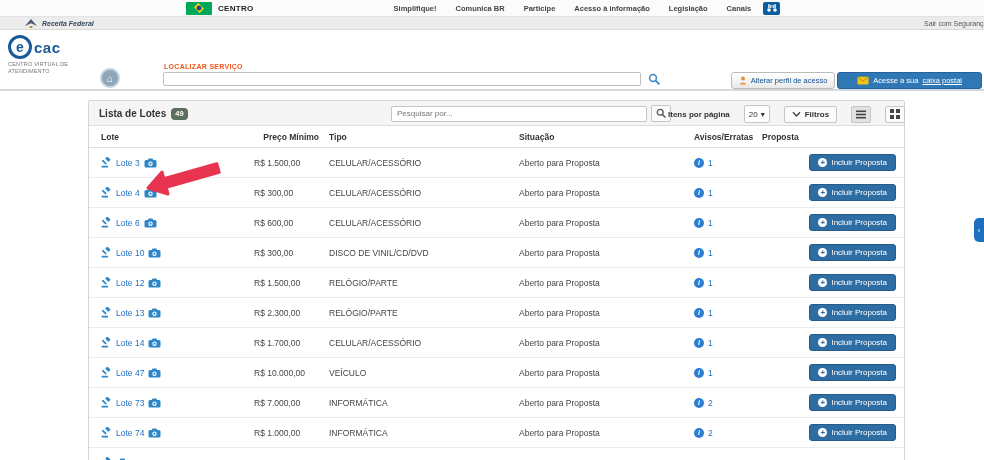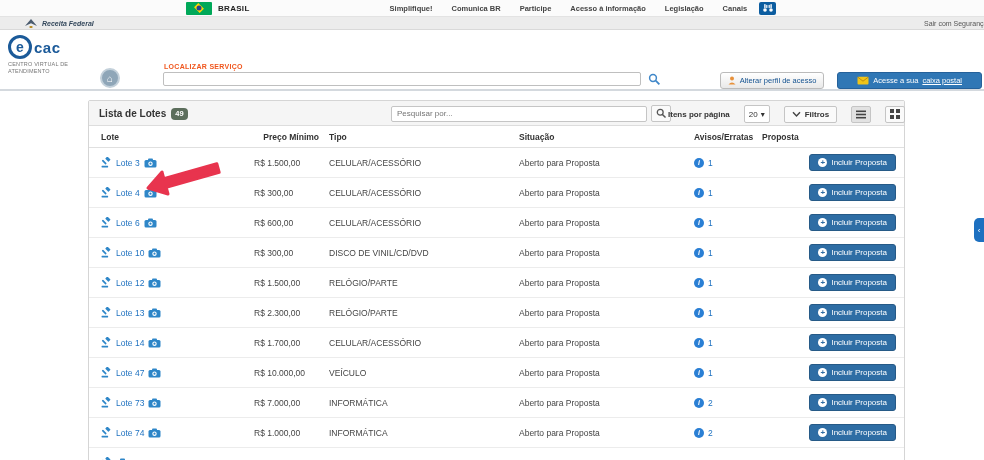--- a/index.html
+++ b/index.html
@@ -35,21 +35,21 @@
   .ecirc .e{font-size:14px;font-weight:bold;color:#1b5a99;line-height:1}
   .cac{font-size:15px;font-weight:bold;color:#1b5a99;letter-spacing:.5px;vertical-align:middle;margin-left:2px}
   .ecac-sub{margin-top:2px;width:64px;font-size:5.5px;color:#777;letter-spacing:.2px;line-height:1.3}
   .home-circle{position:absolute;left:100px;top:38px;width:20px;height:20px;border-radius:50%;
     background:#8fa6b8;border:2px solid #c3d0da;display:flex;align-items:center;justify-content:center;
     color:#fff;font-size:10px;cursor:pointer}
   .locate-label{position:absolute;left:164px;top:33px;font-size:7px;font-weight:bold;color:#f0561d;letter-spacing:.3px}
   .service-input{position:absolute;left:163px;top:42px;width:478px;height:14px;border:1px solid #bfbfbf;
     border-radius:2px;font-size:8px;padding:0 4px;background:#fff}
   .service-search{position:absolute;left:648px;top:43px;width:13px;height:13px;cursor:pointer}
-  .hdr-buttons{position:absolute;right:2px;top:42px;display:flex;gap:13px;align-items:center}
+  .hdr-buttons{position:absolute;right:2px;top:42px;display:flex;gap:2px;align-items:center}
   .btn-profile{display:inline-flex;align-items:center;gap:4px;height:17px;padding:0 7px;font-size:7.5px;color:#13518f;
     background:linear-gradient(#fff,#e9e9e9);border:1px solid #bbb;border-radius:3px;cursor:pointer;
     font-family:"Liberation Sans",sans-serif}
   .btn-mailbox{display:inline-flex;align-items:center;gap:4px;height:17px;padding:0 19px;font-size:7.5px;color:#fff;
     background:#3077b5;border:1px solid #25619a;border-radius:3px;cursor:pointer;font-family:"Liberation Sans",sans-serif}
   .btn-mailbox .linkish{text-decoration:underline}
 
   
   .card{position:absolute;left:88px;top:100px;width:817px;height:400px;background:#fff;border:1px solid #d5d5d5;border-radius:2px}
   .toolbar{position:relative;height:25px;background:#f5f5f5;border-bottom:1px solid #ddd;font-size:8.5px}
@@ -97,21 +97,21 @@
     color:#fff;font-size:8px;cursor:pointer}
 </style>
 </head>
 <body>
 
 <header class="govbar">
   <div class="flag">
     <span class="diamond"></span>
     <span class="circle"></span>
   </div>
-  <span class="brand">BRASIL</span>
+  <span class="brand">CENTRO</span>
   <nav class="govnav">
     <a>Simplifique!</a>
     <a>Comunica BR</a>
     <a>Participe</a>
     <a>Acesso à informação</a>
     <a>Legislação</a>
     <a>Canais</a>
   </nav>
   <div class="vlibras">
     <svg width="12" height="10" viewBox="0 0 12 10">

